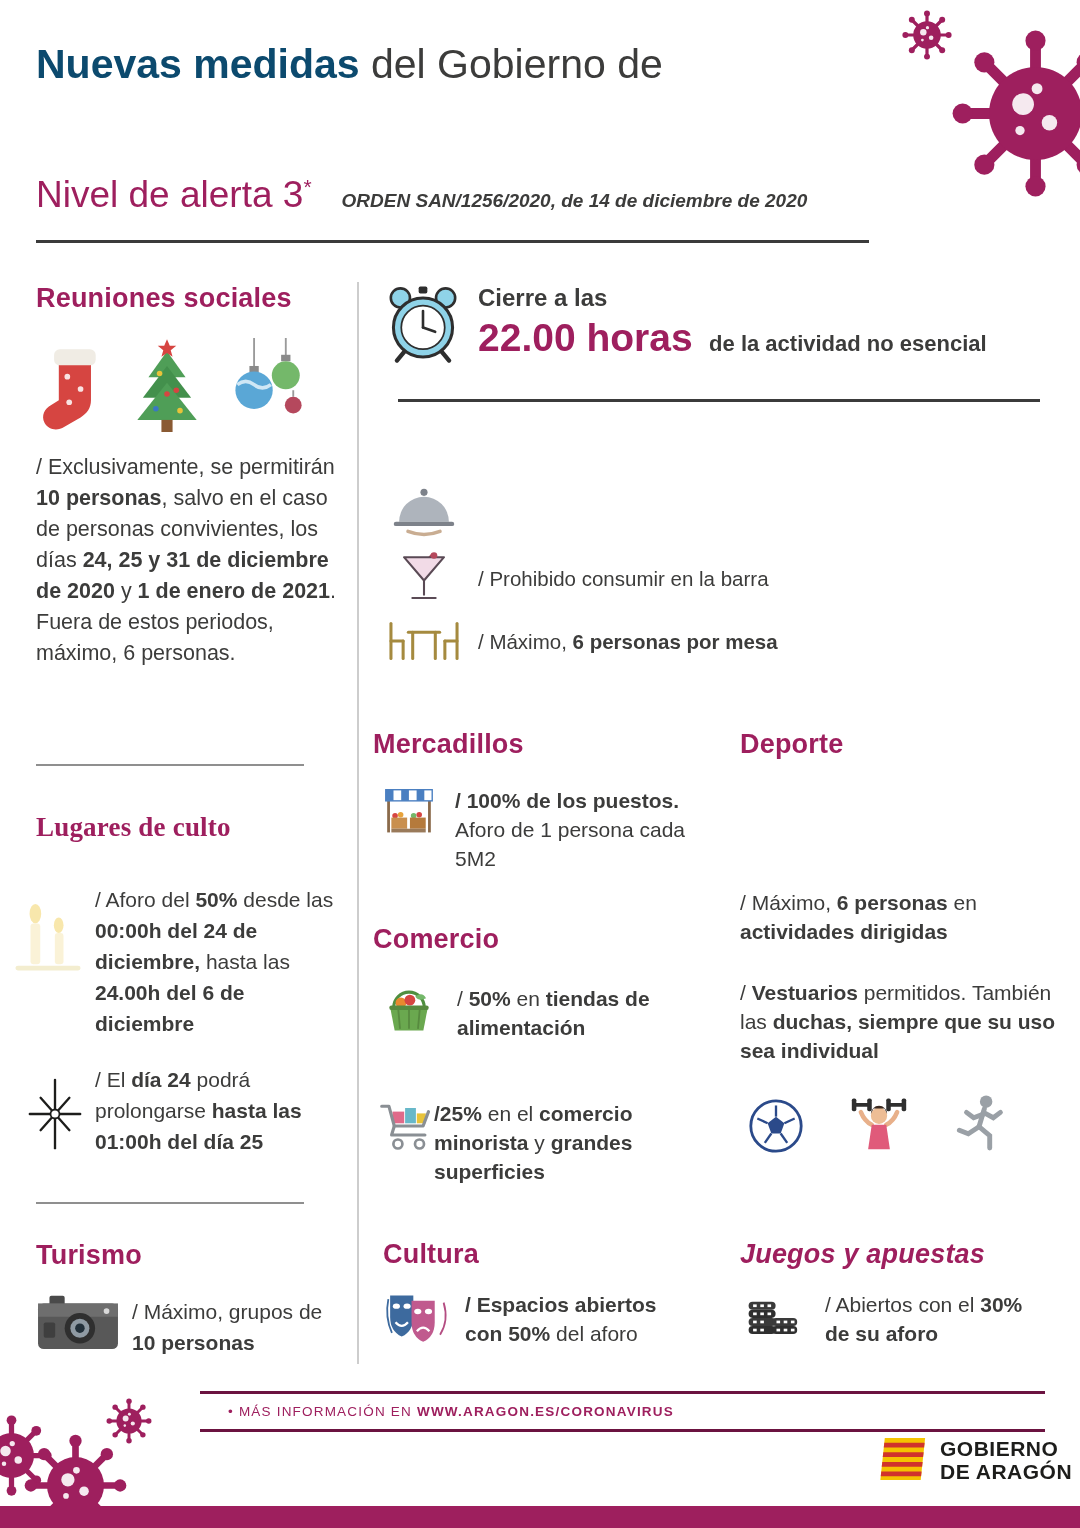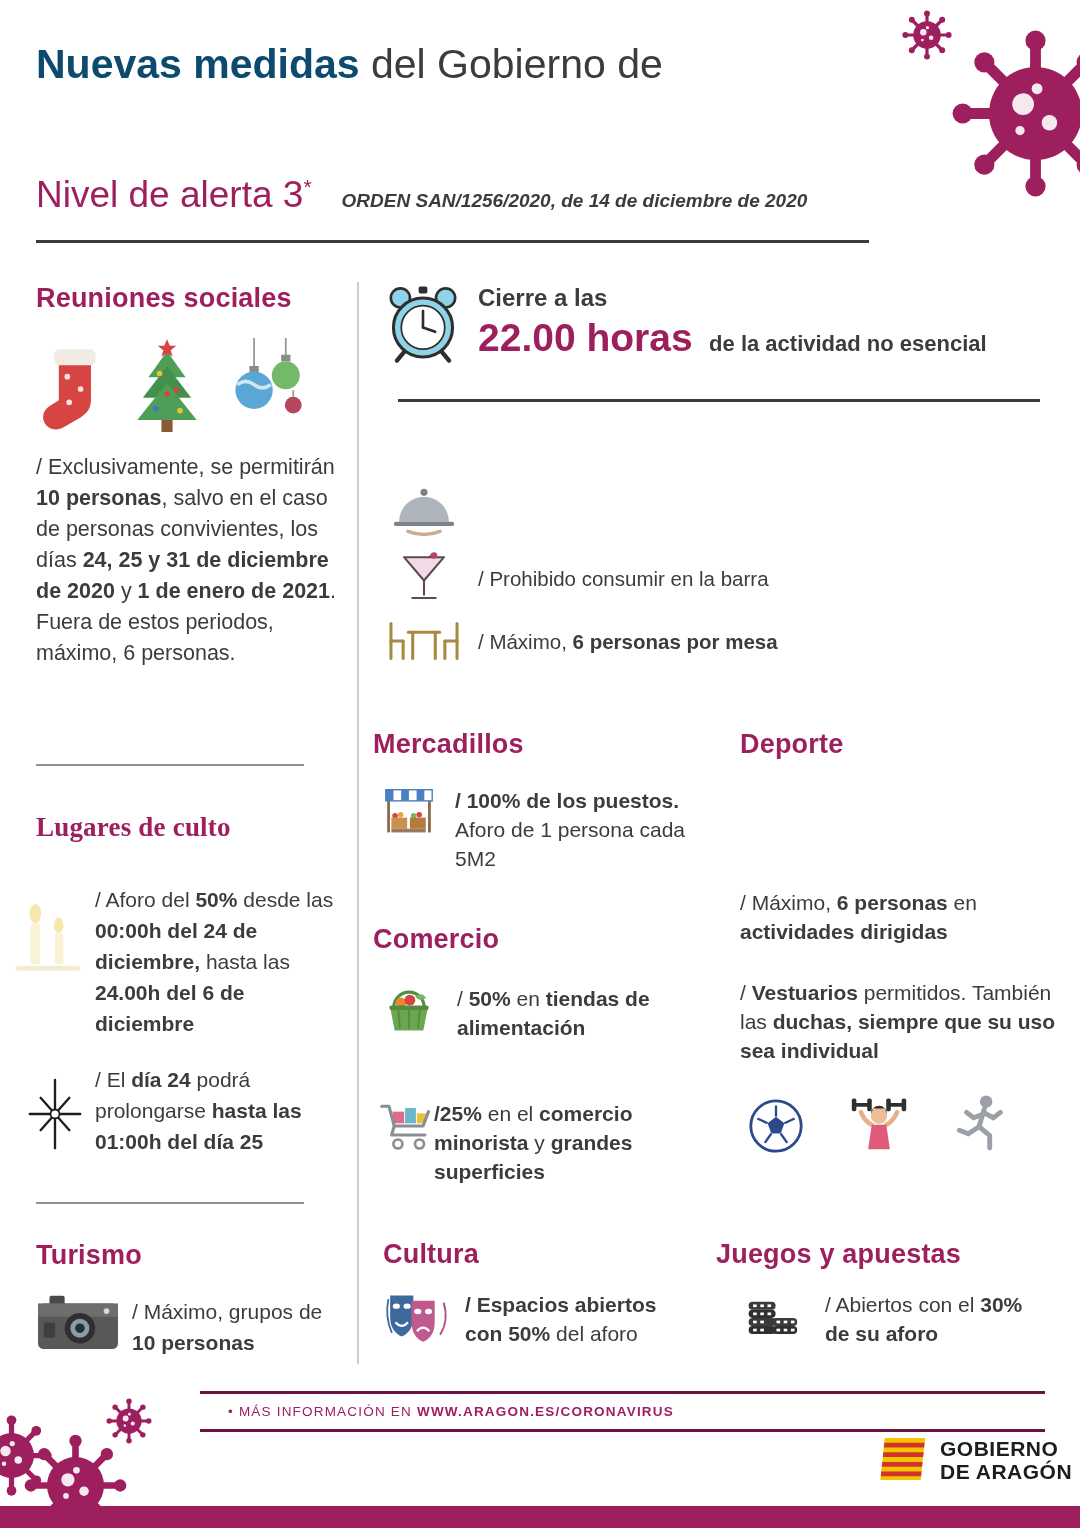--- a/index.html
+++ b/index.html
@@ -333,21 +333,21 @@
       <g stroke="#9aa0a6" stroke-width="5.5" stroke-linecap="round" fill="none">
         <path d="M34 16 L28 36"></path>
         <path d="M33 20 L44 26 L52 20"></path>
         <path d="M33 22 L22 26 L14 20"></path>
         <path d="M28 36 L40 46 L40 60"></path>
         <path d="M28 36 L16 44 L6 40"></path>
       </g>
     </svg>
   </div>
 
-  <div class="abs sec-title" style="left:716px; top:1239px;">Juegos y apuestas</div>
+  <div class="abs sec-title" style="left:740px; top:1239px;font-style:italic;">Juegos y apuestas</div>
 
   <div class="abs row" style="left:745px; top:1290px; gap:26px;">
     <svg class="icon-box" viewBox="0 0 60 60" width="54" height="54">
       <rect x="4" y="13" width="30" height="9" rx="4.5" fill="#3a3a3a"></rect>
       <rect x="4" y="22" width="30" height="9" rx="4.5" fill="#2f2f2f"></rect>
       <rect x="4" y="31" width="30" height="9" rx="4.5" fill="#3a3a3a"></rect>
       <rect x="30" y="31" width="28" height="9" rx="4.5" fill="#3a3a3a"></rect>
       <rect x="4" y="40" width="30" height="9" rx="4.5" fill="#2f2f2f"></rect>
       <rect x="30" y="40" width="28" height="9" rx="4.5" fill="#2f2f2f"></rect>
       <g fill="#ffffff">

